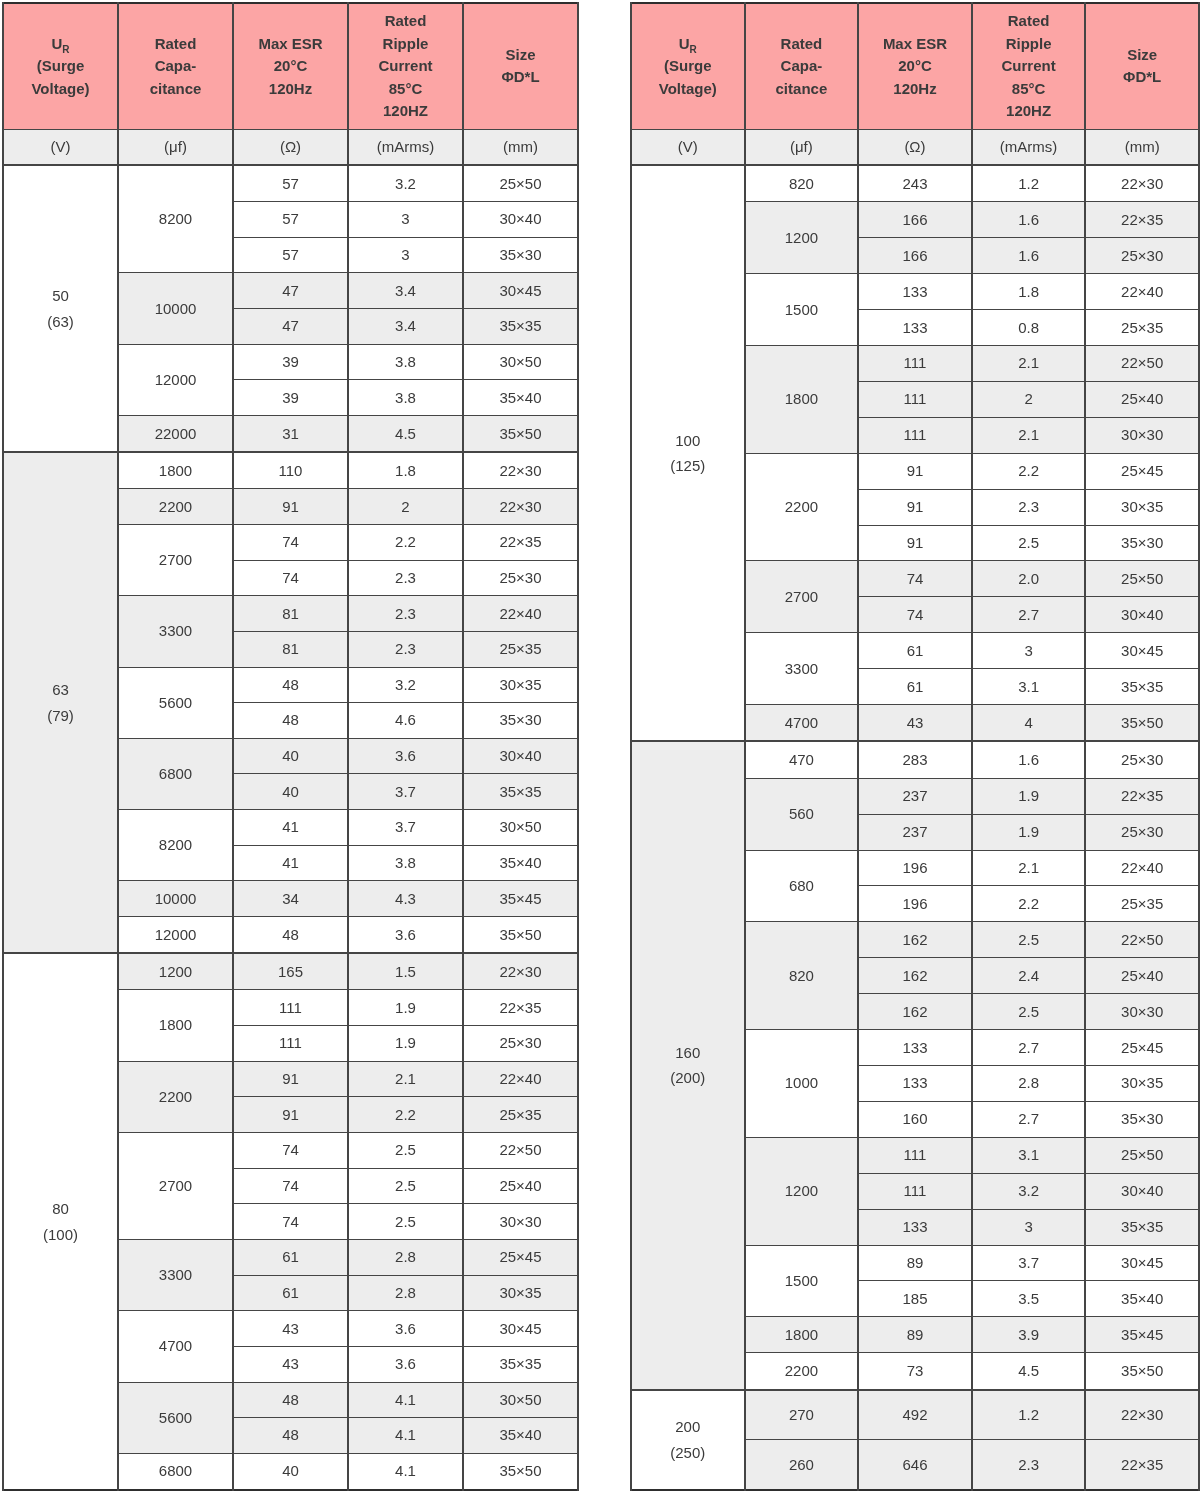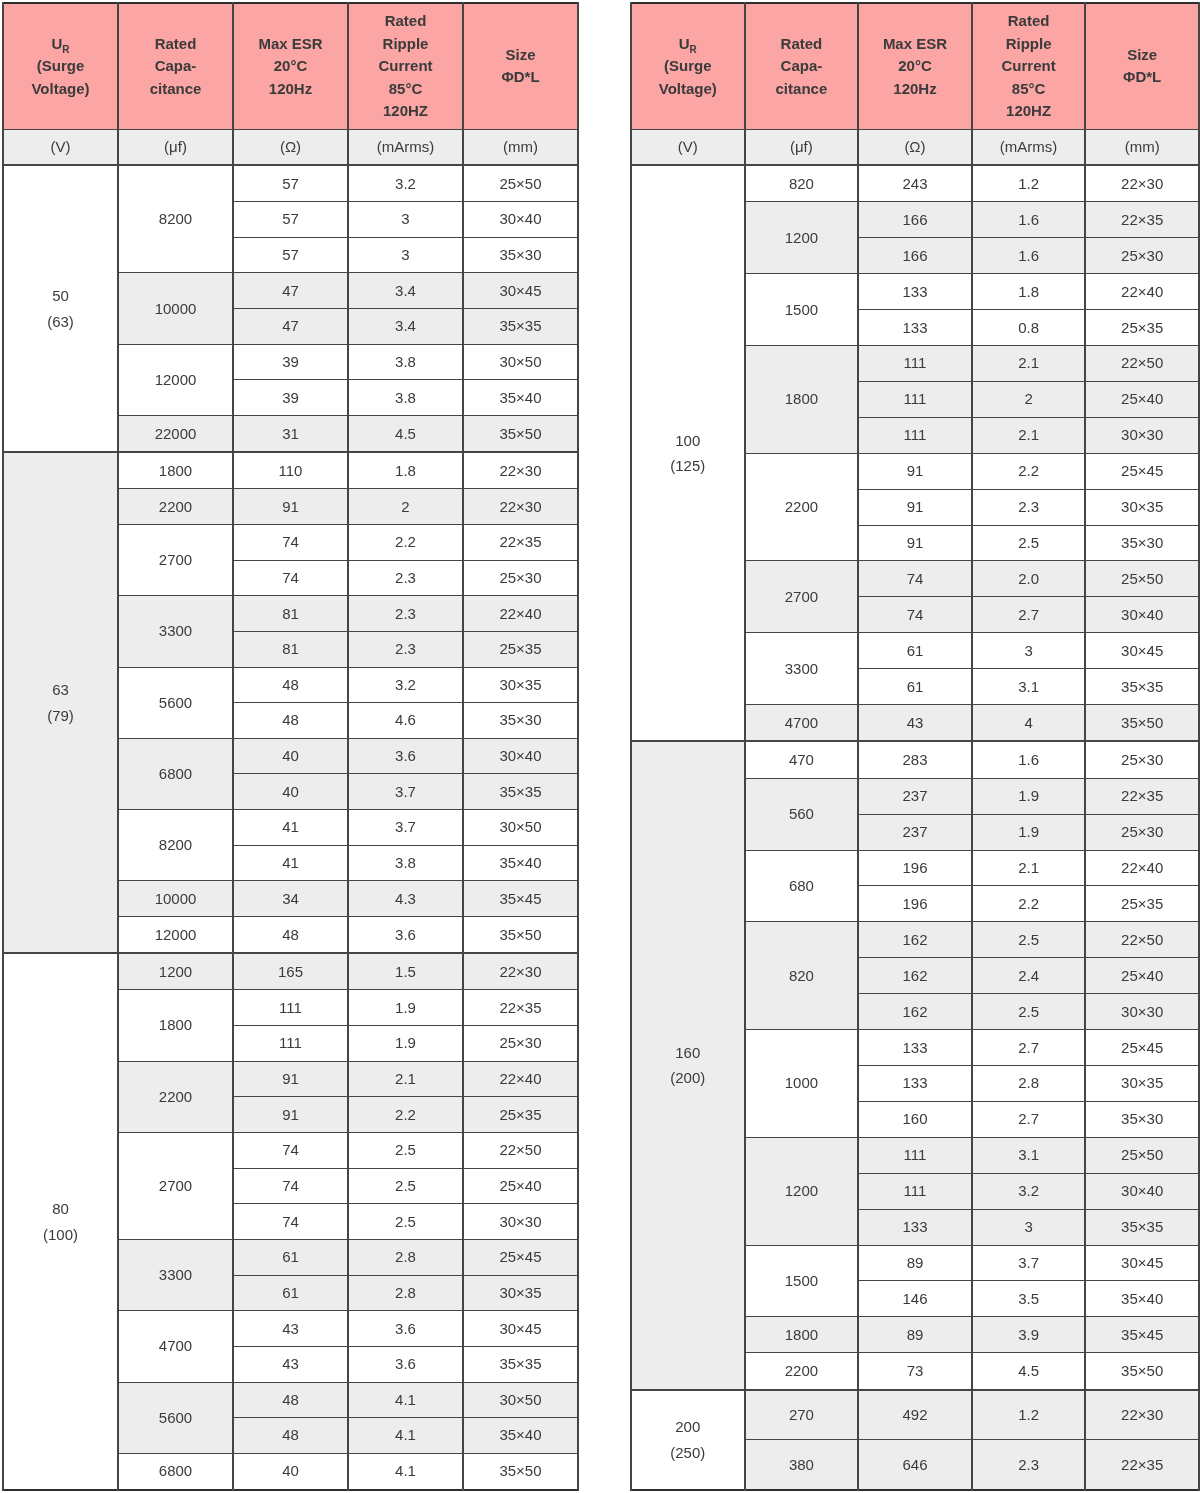--- a/index.html
+++ b/index.html
@@ -485,21 +485,21 @@
             <td class="shade">3</td>
             <td class="shade">35×35</td>
           </tr>
           <tr>
             <td class="ccell" rowspan="2">1500</td>
             <td class="">89</td>
             <td class="">3.7</td>
             <td class="">30×45</td>
           </tr>
           <tr>
-            <td class="">146</td>
+            <td class="">185</td>
             <td class="">3.5</td>
             <td class="">35×40</td>
           </tr>
           <tr>
             <td class="ccell shade" rowspan="1">1800</td>
             <td class="shade">89</td>
             <td class="shade">3.9</td>
             <td class="shade">35×45</td>
           </tr>
           <tr>
@@ -510,21 +510,21 @@
           </tr>
           <tr class="sec-start">
             <td class="vcell pre" rowspan="2">200
 (250)</td>
             <td class="ccell shade" rowspan="1">270</td>
             <td class="shade">492</td>
             <td class="shade">1.2</td>
             <td class="shade">22×30</td>
           </tr>
           <tr>
-            <td class="ccell shade" rowspan="1">380</td>
+            <td class="ccell shade" rowspan="1">260</td>
             <td class="shade">646</td>
             <td class="shade">2.3</td>
             <td class="shade">22×35</td>
           </tr>
         </tbody>
       </table>
     </div>
 </div>
 
 </body></html>

